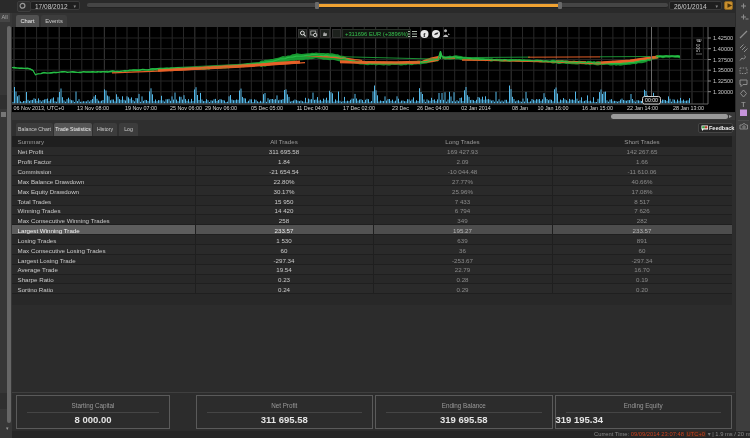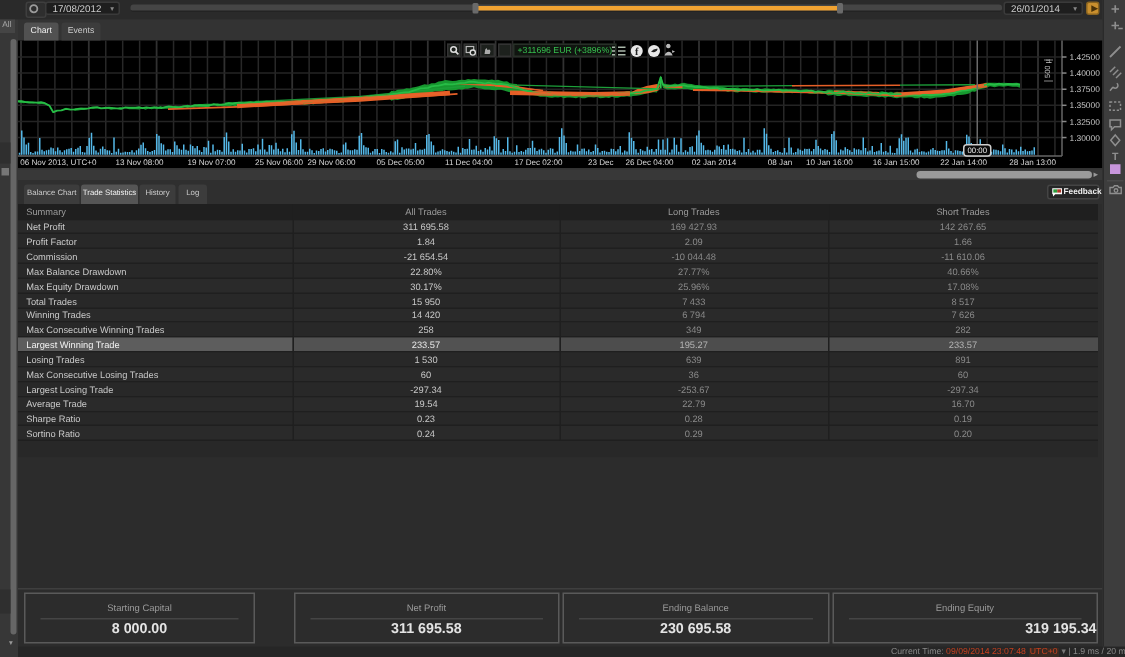--- a/index.html
+++ b/index.html
@@ -319,26 +319,26 @@
 <div style="position:absolute;left:0;top:18px;width:100%;text-align:center;font-size:9.5px;font-weight:bold;color:#e4e4e4">8 000.00</div>
 </div>
 <div style="position:absolute;left:195.5px;top:395px;width:177.5px;height:34px;border:1px solid #5a5a5a;box-sizing:border-box">
 <div style="position:absolute;left:0;top:6px;width:100%;text-align:center;font-size:6.3px;color:#9a9a9a">Net Profit</div>
 <div style="position:absolute;left:10px;right:10px;top:15.5px;height:1px;background:#454545"></div>
 <div style="position:absolute;left:0;top:18px;width:100%;text-align:center;font-size:9.5px;font-weight:bold;color:#e4e4e4">311 695.58</div>
 </div>
 <div style="position:absolute;left:375.0px;top:395px;width:177.5px;height:34px;border:1px solid #5a5a5a;box-sizing:border-box">
 <div style="position:absolute;left:0;top:6px;width:100%;text-align:center;font-size:6.3px;color:#9a9a9a">Ending Balance</div>
 <div style="position:absolute;left:10px;right:10px;top:15.5px;height:1px;background:#454545"></div>
-<div style="position:absolute;left:0;top:18px;width:100%;text-align:center;font-size:9.5px;font-weight:bold;color:#e4e4e4">230 695.58</div>
+<div style="position:absolute;left:0;top:18px;width:100%;text-align:center;font-size:9.5px;font-weight:bold;color:#e4e4e4">319 695.58</div>
 </div>
 <div style="position:absolute;left:554.5px;top:395px;width:177.5px;height:34px;border:1px solid #5a5a5a;box-sizing:border-box">
 <div style="position:absolute;left:0;top:6px;width:100%;text-align:center;font-size:6.3px;color:#9a9a9a">Ending Equity</div>
 <div style="position:absolute;left:10px;right:10px;top:15.5px;height:1px;background:#454545"></div>
-<div style="position:absolute;left:0;top:18px;width:100%;text-align:right;font-size:9.5px;font-weight:bold;color:#e4e4e4">319 195.34</div>
+<div style="position:absolute;left:0;top:18px;width:100%;text-align:left;font-size:9.5px;font-weight:bold;color:#e4e4e4">319 195.34</div>
 </div>
 
 <div class="abs" style="left:0;top:431px;width:750px;height:7px;background:#262626"></div>
 <div class="abs" style="left:594px;top:431px;font-size:5.8px;color:#8a8a8a;white-space:nowrap">Current Time: <span style="color:#c5401f">09/09/2014 23:07:48</span> <span style="color:#c5401f;background:#3a2a22;padding:0 1px">UTC+0</span> <span style="color:#777">▾</span> | 1.9 ms / 20 ms</div>
 
 <div class="abs" style="left:735px;top:0;width:15px;height:431px;background:#3d3d3d;border-left:1px solid #2a2a2a;box-sizing:border-box"><svg width="15" height="438" viewBox="0 0 15 438">
 <path d="M7.5 3.5 v5 M5 6 h5" stroke="#8e8e8e" stroke-width="1.1"></path>
 <path d="M7.5 14.5 v5 M5 17 h5" stroke="#8e8e8e" stroke-width="1.1"></path>
       <path d="M9.5 19 h3" stroke="#8e8e8e" stroke-width="1"></path>
 <line x1="4" y1="38" x2="11" y2="31" stroke="#8e8e8e" stroke-width="1.2"></line>

